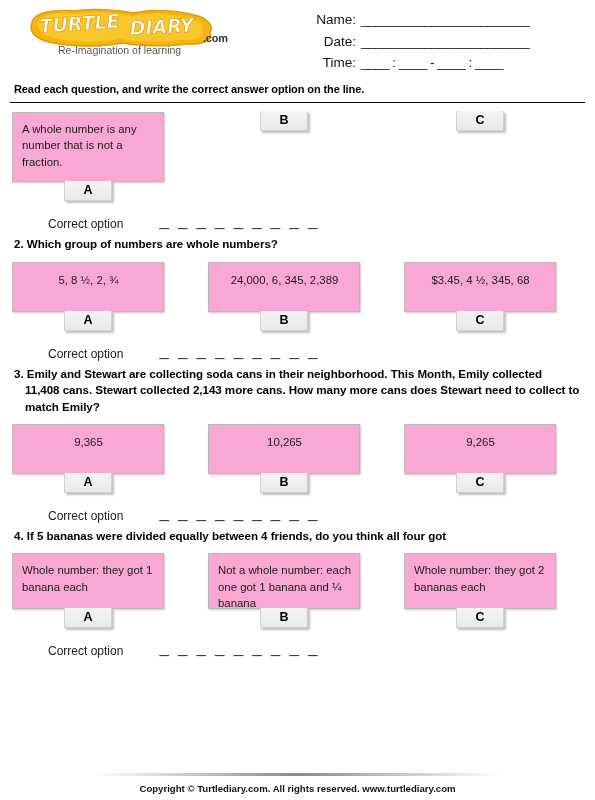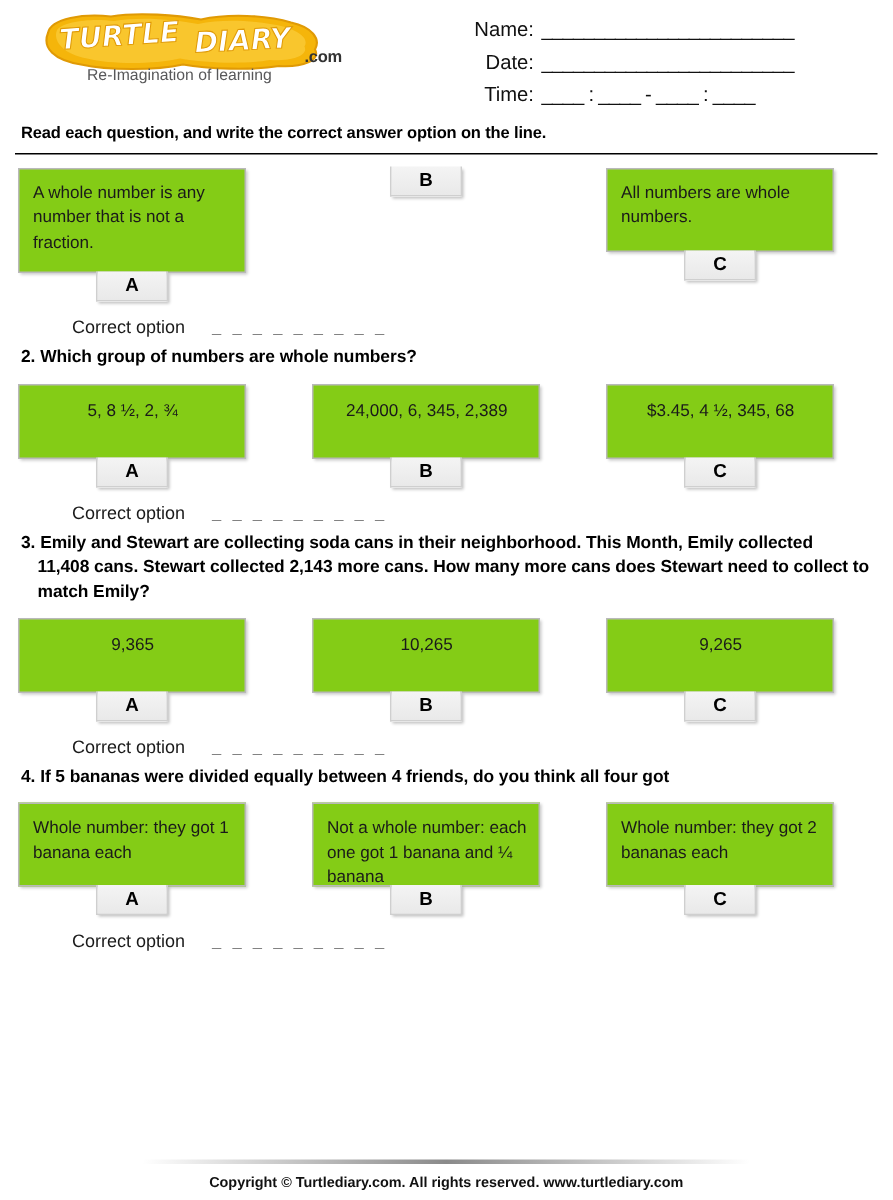--- a/index.html
+++ b/index.html
@@ -109,21 +109,21 @@
   }
   .option {
     position: relative;
     width: 152px;
     margin-right: 44px;
   }
   .option:last-child { margin-right: 0; }
 
   .opt-box {
     border: 1px solid #b9b9b9;
-    background: #84cc16;
+    background: #f9a8d4;
     box-sizing: border-box;
     font-size: 11.4px;
     line-height: 1.42;
     color: #1a1a1a;
     padding: 8px 8px 8px 9px;
     box-shadow: 1px 1px 2px rgba(0,0,0,0.22);
   }
   .opt-box.center { text-align: center; padding-top: 9px; }
   .opt-box.h70 { height: 70px; }
   .opt-box.h56 { height: 56px; }
@@ -147,25 +147,24 @@
   }
 
   .correct-row {
     display: flex;
     align-items: flex-end;
     padding: 10px 0 0 36px;
     font-size: 12px;
     color: #1a1a1a;
   }
   .correct-dashes {
-    margin-left: 18px;
+    margin-left: 36px;
     letter-spacing: 2.2px;
-    font-size: 11px;
+    font-size: 17px;
     color: #333;
-    font-weight: bold;
   }
 
   
   .footer {
     position: absolute;
     left: 0;
     right: 0;
     bottom: 6px;
     text-align: center;
   }
@@ -228,21 +227,20 @@
 <div class="question">
   <div class="options">
     <div class="option">
       <div class="opt-box h70">A whole number is any number that is not a fraction.</div>
       <div class="opt-tab">A</div>
     </div>
     <div class="option">
       <div class="opt-tab">B</div>
     </div>
     <div class="option">
-      <div class="opt-box h56">All numbers are whole numbers.</div>
       <div class="opt-tab">C</div>
     </div>
   </div>
   <div class="correct-row">
     <span>Correct option</span>
     <span class="correct-dashes">_ _ _ _ _ _ _ _ _</span>
   </div>
 </div>
 
 <div class="question">

